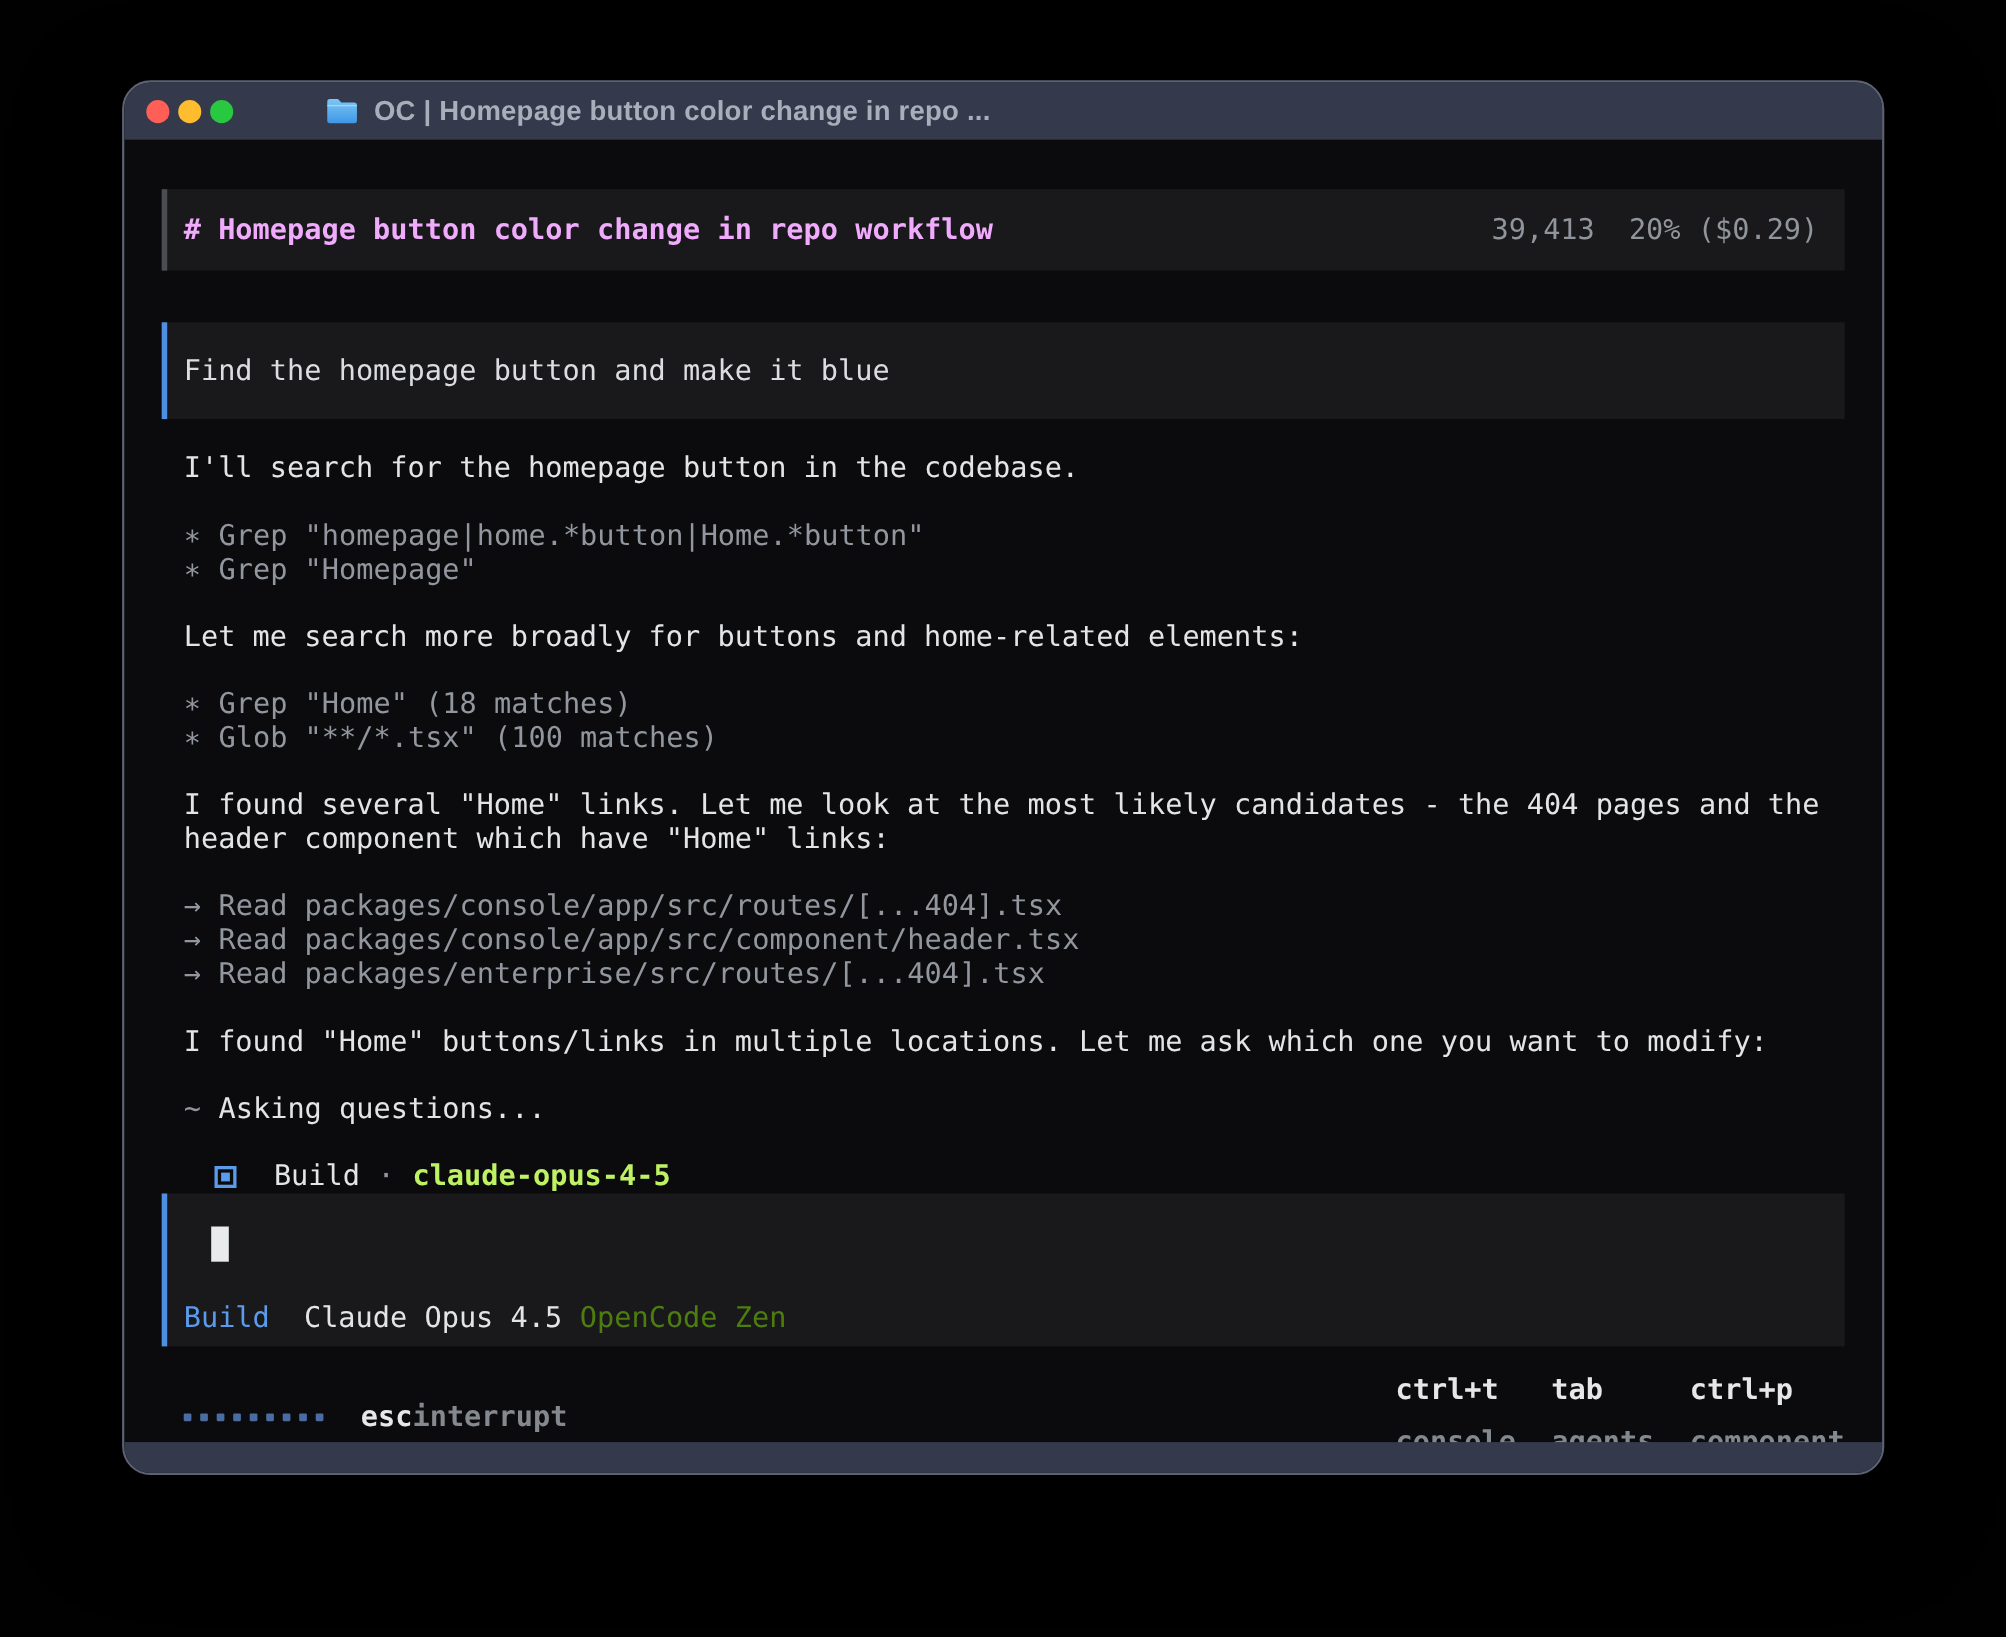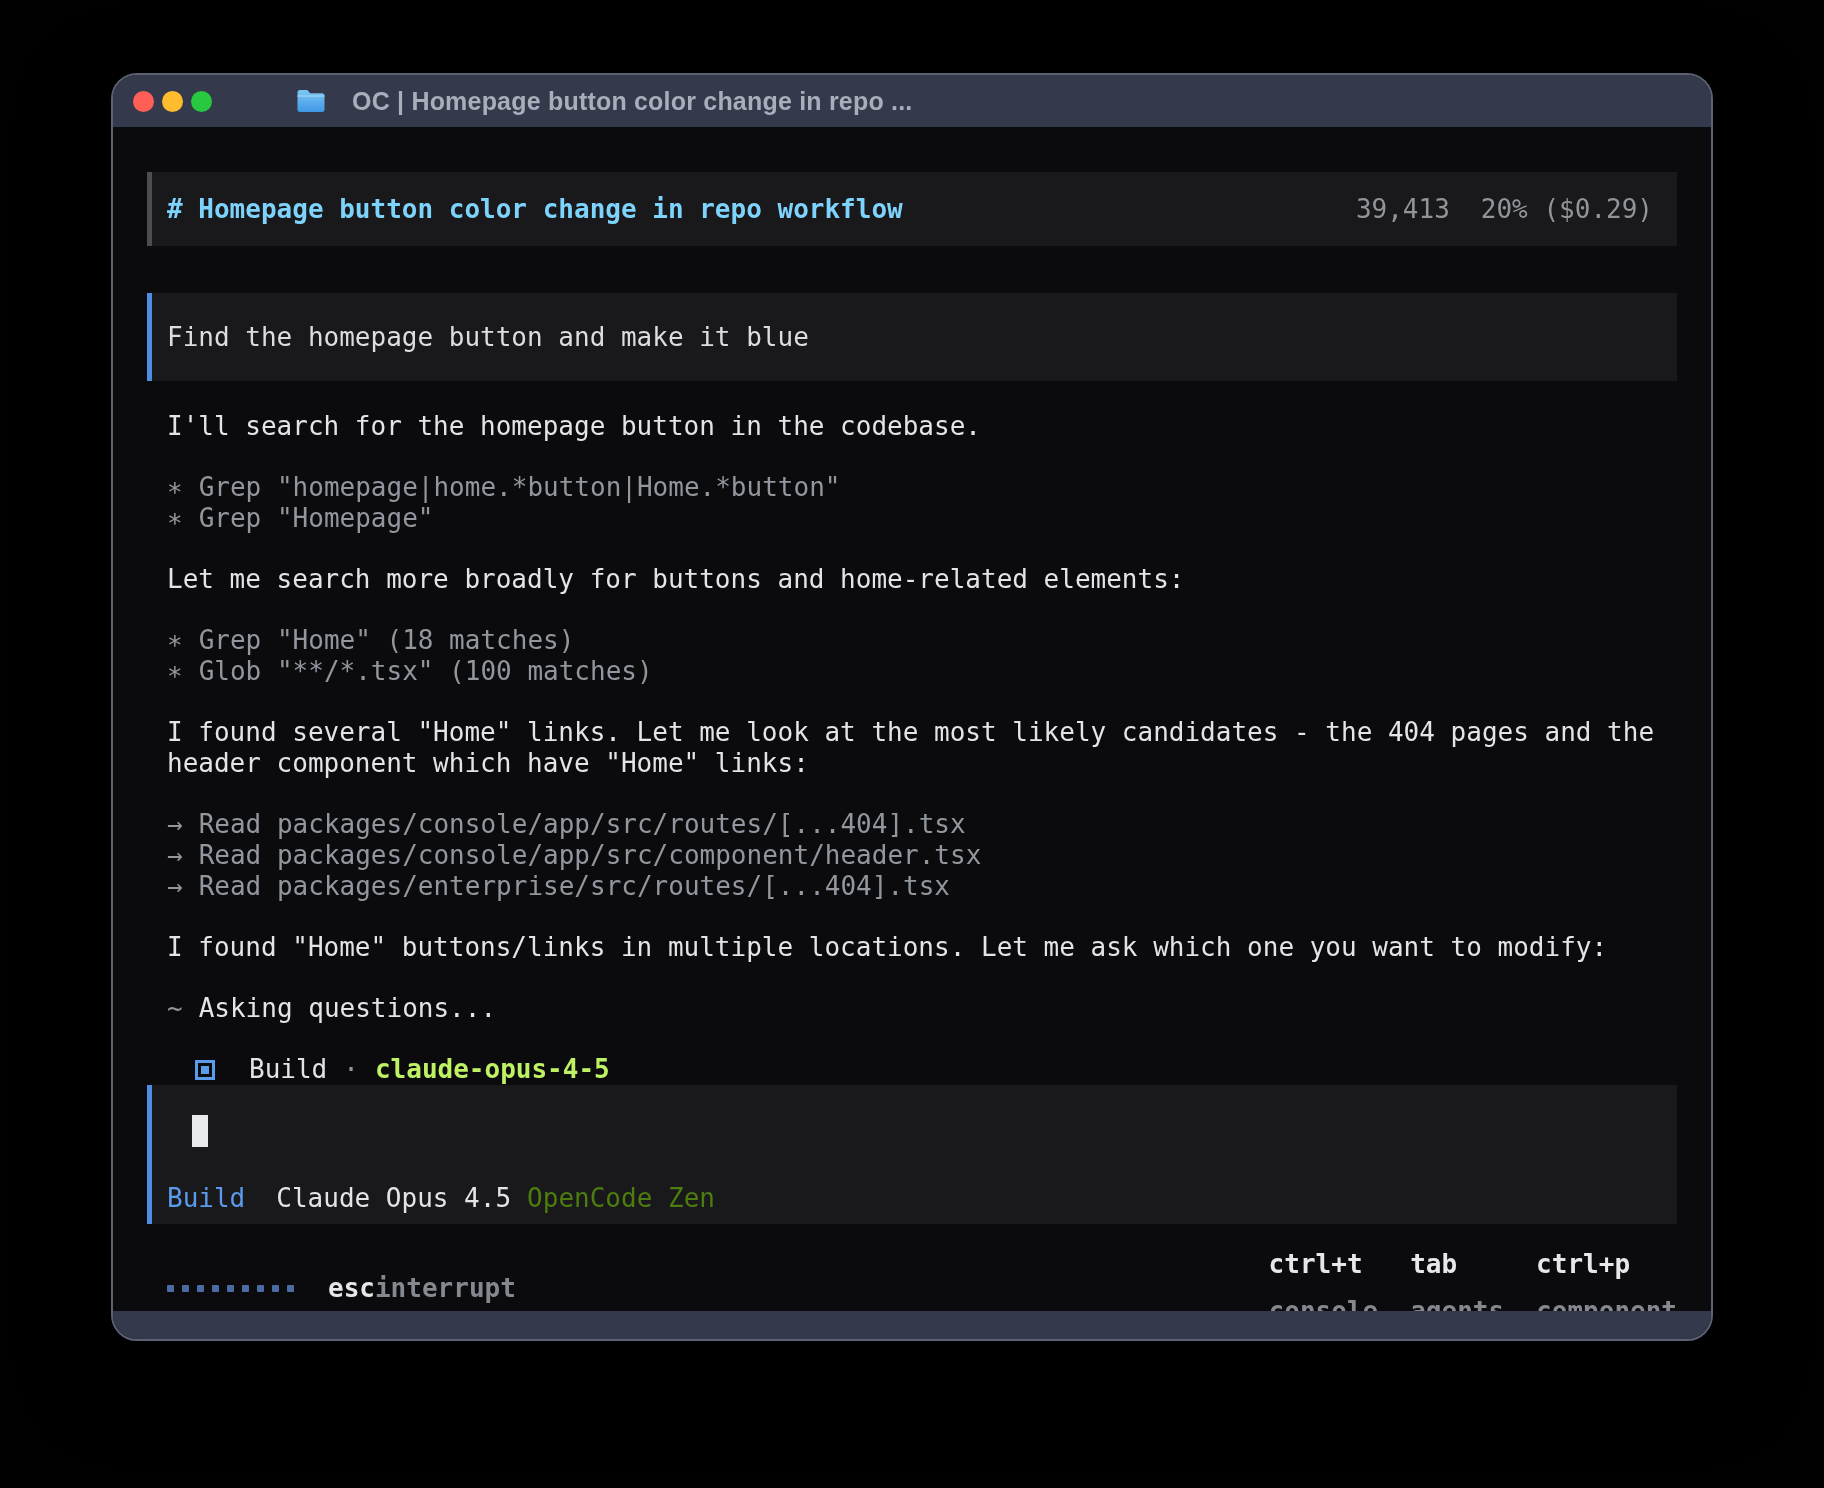--- a/index.html
+++ b/index.html
@@ -8,31 +8,31 @@
   .window{position:absolute;left:111px;top:73px;width:1602px;height:1268px;border-radius:26px;
           background:#0b0b0d;border:2px solid #5c6274;box-sizing:border-box;
           box-shadow:0 30px 90px rgba(0,0,0,.85);display:flex;flex-direction:column;overflow:hidden;}
   
   .titlebar{flex:0 0 52px;background:#343a4b;display:flex;align-items:center;padding:0 18px;}
   .lights{display:flex;gap:8px;align-items:center;margin-left:2px;}
   .light{width:21px;height:21px;border-radius:50%;}
   .light.red{background:#ff5f57;}
   .light.yellow{background:#febc2e;}
   .light.green{background:#28c840;}
-  .title-group{display:flex;align-items:center;gap:26px;margin-left:84px;min-width:0;}
+  .title-group{display:flex;align-items:center;gap:14px;margin-left:84px;min-width:0;}
   .folder-icon{display:flex;align-items:center;}
   .title-text{font-family:"Liberation Sans",sans-serif;font-weight:700;font-size:25px;
               color:#a9aebb;letter-spacing:.2px;white-space:nowrap;}
   
   .content{flex:1 1 auto;display:flex;flex-direction:column;padding:45px 34px 20px 34px;min-height:0;
            font-size:26px;line-height:31px;}
   .block{background:#19191b;border-left:5px solid #4b4d53;box-sizing:border-box;}
   .header-block{flex:0 0 74px;display:flex;align-items:center;justify-content:space-between;
                 padding:0 24px 0 15px;}
-  .h-title{font-weight:700;color:#7dd3fc;white-space:pre;}
+  .h-title{font-weight:700;color:#f0abfc;white-space:pre;}
   .h-stats{display:flex;gap:31px;color:#90949b;white-space:pre;justify-content:space-between;}
   .user-block{border-left-color:#4f8fe3;margin-top:47px;flex:0 0 88px;display:flex;align-items:center;
               padding-left:15px;color:#dcdde0;white-space:pre;}
   .transcript{display:flex;flex-direction:column;}
   .line{margin-left:20px;white-space:pre;}
   .white{color:#e3e4e6;}
   .muted{color:#92969e;}
   .gap{flex:0 0 30px;height:30px;}
   .tool{display:flex;gap:16px;}
   .activity{display:flex;gap:16px;}

